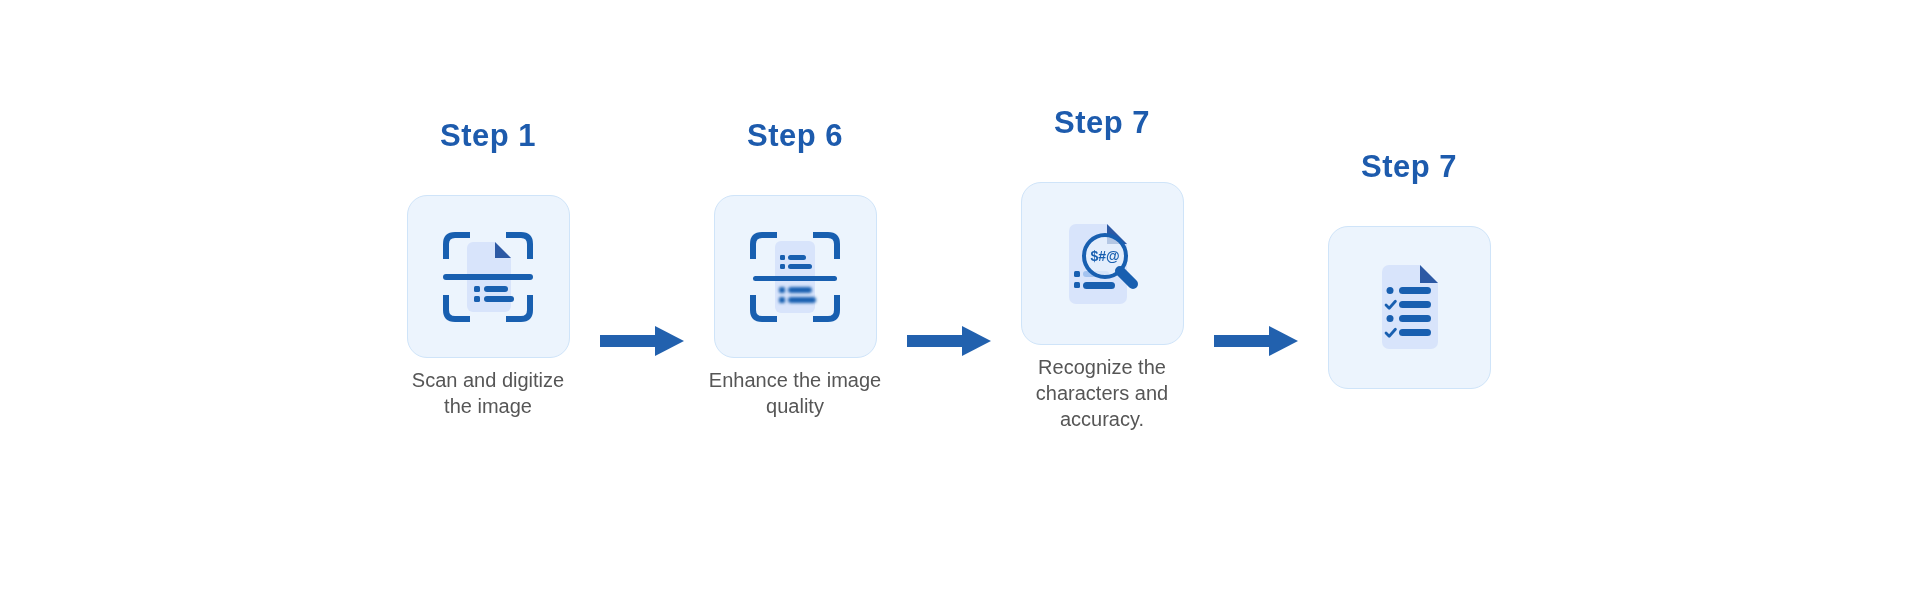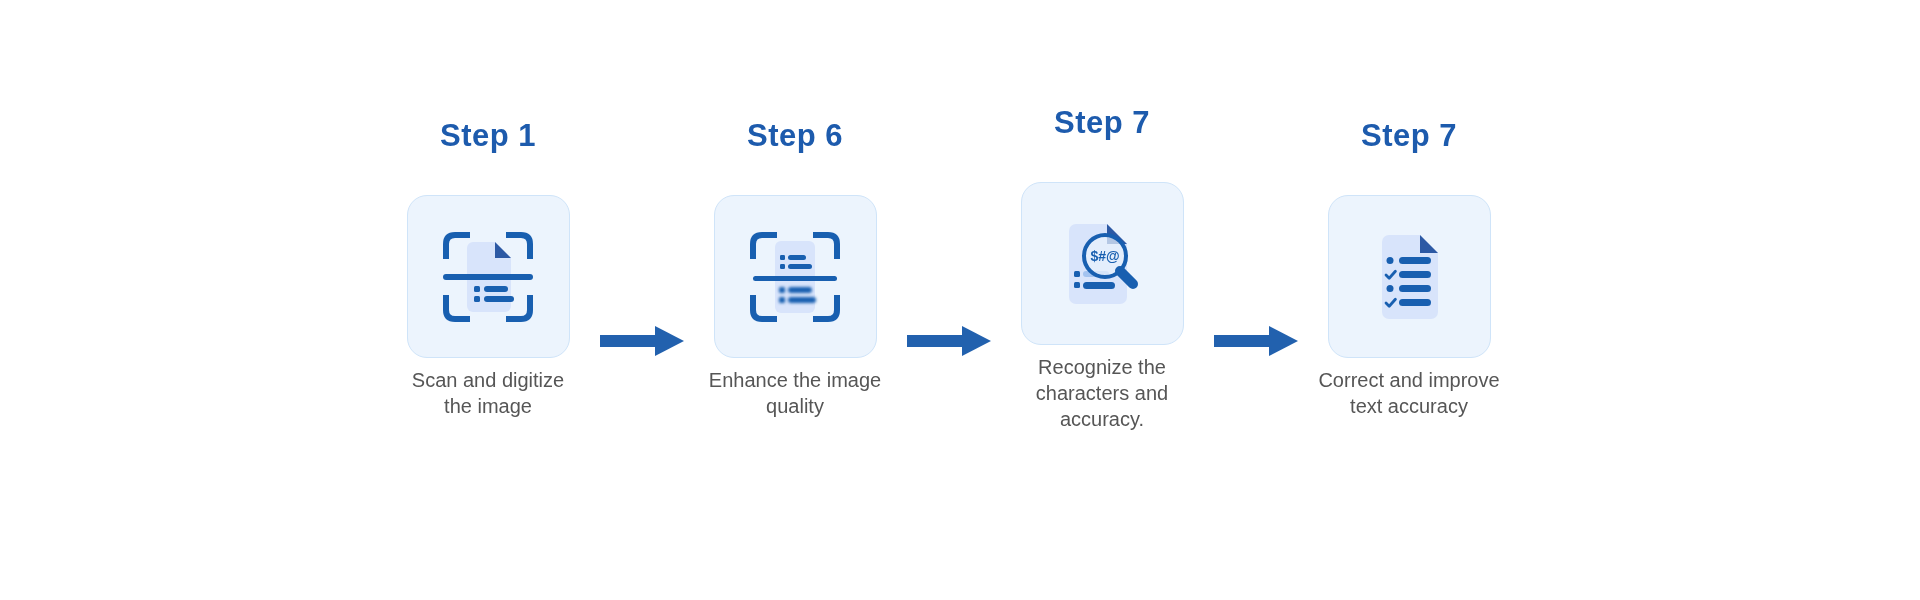--- a/index.html
+++ b/index.html
@@ -157,17 +157,15 @@
           <rect x="40" y="58" width="32" height="7" rx="3.5"></rect>
           <circle cx="31" cy="61.5" r="3.5"></circle>
           <rect x="40" y="72" width="32" height="7" rx="3.5"></rect>
         </g>
         <g fill="none" stroke="var(--icon-blue)" stroke-width="2.8" stroke-linecap="round" stroke-linejoin="round">
           <path d="M27 48 l3.2 3.2 l6.2 -7"></path>
           <path d="M27 76 l3.2 3.2 l6.2 -7"></path>
         </g>
       </svg>
     </div>
-    <div class="caption">Correct and improve
-text accuracy</div>
   </div>
 
 </div>
 
 </body></html>

